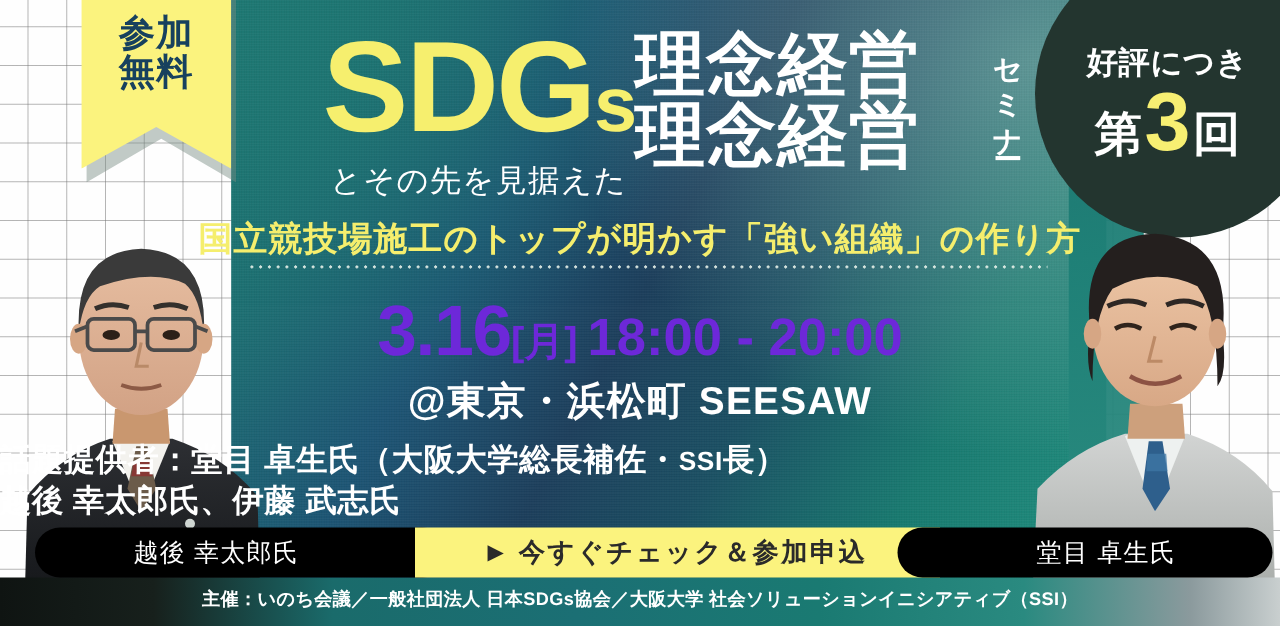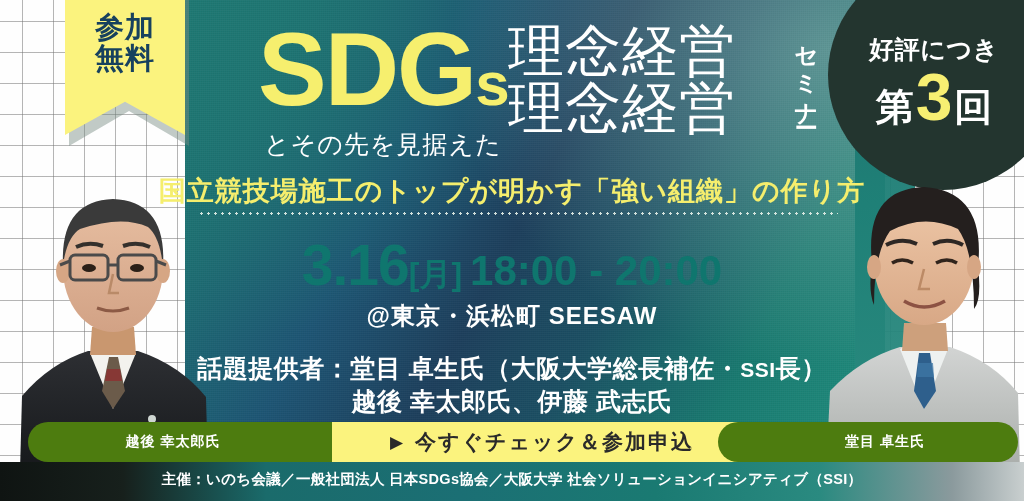--- a/index.html
+++ b/index.html
@@ -100,21 +100,21 @@
     color:#f6ef6e;font-size:103px;font-weight:bold;letter-spacing:-2px;
     line-height:1;font-family:"Liberation Sans","DejaVu Sans",sans-serif;
   }
   .h-sdgs .s-small{font-size:62px;letter-spacing:0;}
   .h-sub{
     position:absolute;left:34px;top:120px;
     color:#ffffff;font-size:25px;font-weight:500;letter-spacing:1px;
   }
   .h-right{
     position:absolute;left:278px;top:14px;
-    color:#ffffff;font-weight:normal;font-size:56px;line-height:1.02;
+    color:#ffffff;font-weight:bold;font-size:56px;line-height:1.02;
     letter-spacing:1px;
   }
   .h-right div{white-space:nowrap;}
   .h-vert{
     position:absolute;left:562px;top:22px;
     color:#ffffff;font-size:23px;font-weight:bold;line-height:1.25;
     writing-mode:vertical-rl;letter-spacing:2px;height:120px;
   }
   
   .subtitle{
@@ -122,50 +122,50 @@
     color:#f5ee6d;font-size:27px;font-weight:bold;letter-spacing:1px;
   }
   .dotline{
     position:absolute;left:198px;top:212px;width:640px;height:3px;z-index:9;
     background-image:radial-gradient(circle, #e8f2ea 1.1px, transparent 1.3px);
     background-size:7px 3px;opacity:.9;
   }
   
   .date-row{
     position:absolute;left:0;top:232px;width:1024px;text-align:center;z-index:9;
-    color:#0f766e;font-weight:bold;white-space:nowrap;
+    color:#6d28d9;font-weight:bold;white-space:nowrap;
   }
   .date-row .big{font-size:57px;letter-spacing:-1px;}
   .date-row .day{font-size:32px;letter-spacing:0;}
   .date-row .time{font-size:42px;letter-spacing:0px;margin-left:8px;}
   
   .venue-row{
     position:absolute;left:0;top:300px;width:1024px;z-index:9;
     display:flex;align-items:center;justify-content:center;color:#ffffff;
   }
-  .venue-main{font-size:24px;font-weight:bold;letter-spacing:1px;white-space:nowrap;}
+  .venue-main{font-size:31px;font-weight:bold;letter-spacing:1px;white-space:nowrap;}
   .venue-addr{
     margin-left:12px;font-size:14.5px;font-weight:bold;line-height:1.28;
     text-align:left;white-space:nowrap;
   }
   
   .speakers{
-    position:absolute;left:0;top:352px;width:1024px;text-align:center;z-index:9;
+    position:absolute;left:0;top:352px;width:1024px;z-index:9;
     color:#ffffff;font-weight:bold;font-size:25px;line-height:1.32;letter-spacing:.5px;
   }
   .speakers .ssi{font-size:21px;}
   
   .bottom-bar{
     position:absolute;left:0;top:422px;width:1024px;height:40px;z-index:11;
     display:flex;align-items:center;
   }
   .pill{
     height:40px;display:flex;align-items:center;justify-content:center;
-    color:#ffffff;font-size:14px;font-weight:bold;letter-spacing:1px;
-    background:#4d7c0f;
+    color:#ffffff;font-size:20px;font-weight:normal;letter-spacing:1px;
+    background:#000000;
   }
   .pill-left{width:330px;border-radius:20px 20px 20px 20px;margin-left:28px;padding-right:40px;box-sizing:border-box;}
   .pill-right{width:300px;border-radius:20px;margin-left:-34px;padding-left:34px;box-sizing:border-box;}
   .cta{
     flex:0 0 auto;width:420px;height:40px;margin-left:-26px;
     background:#fbf37e;display:flex;align-items:center;justify-content:center;
     color:#2a2a2a;font-size:21px;font-weight:bold;letter-spacing:2px;
   }
   .cta .tri{font-size:17px;margin-right:10px;}
   

